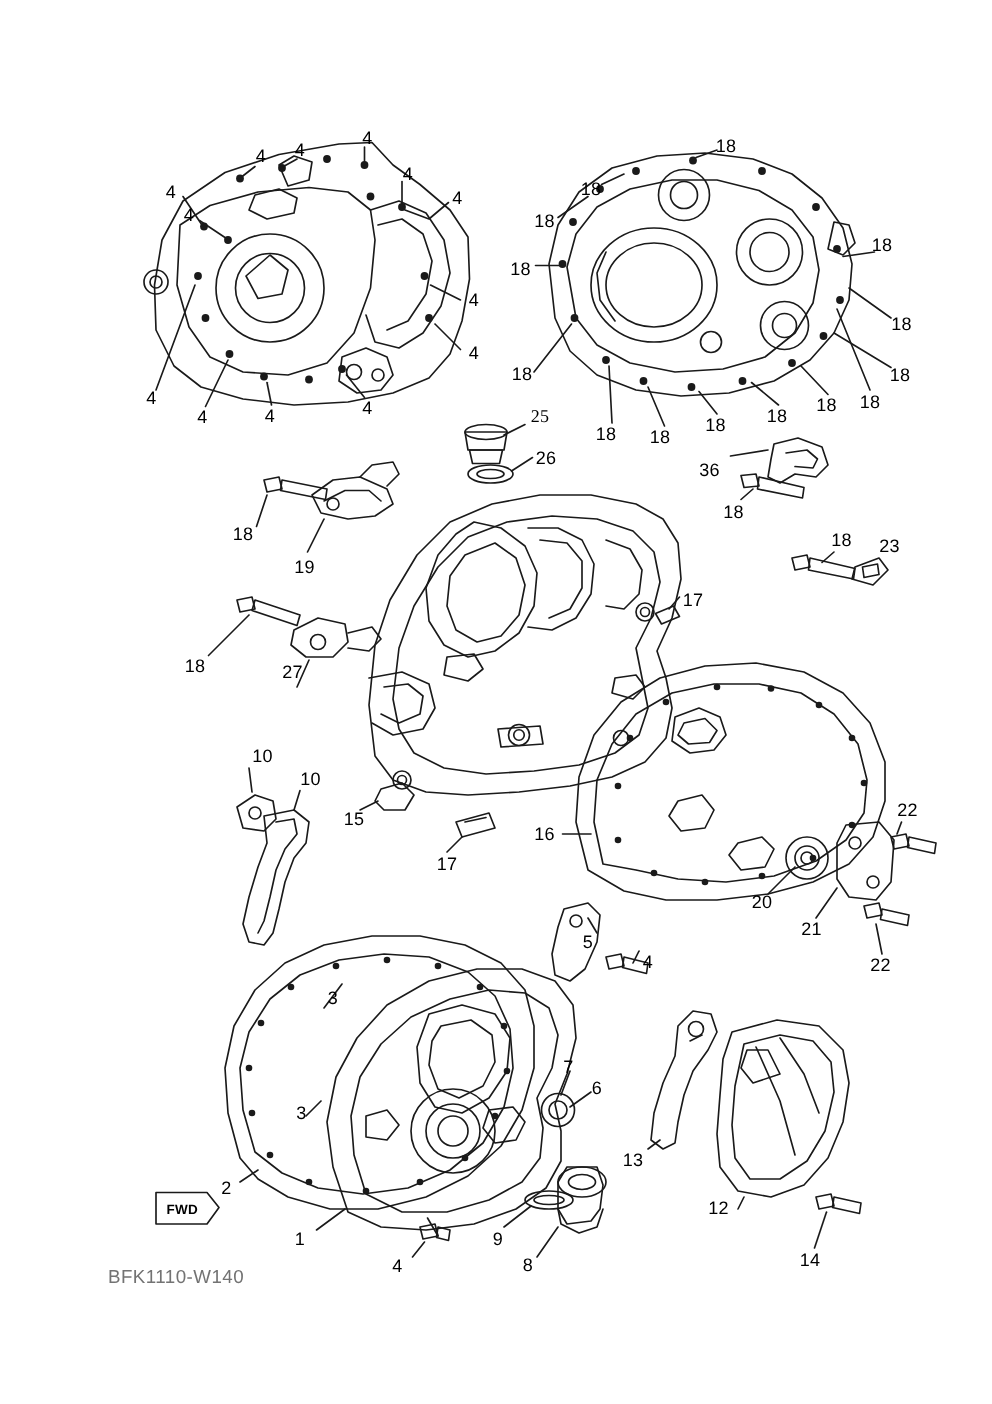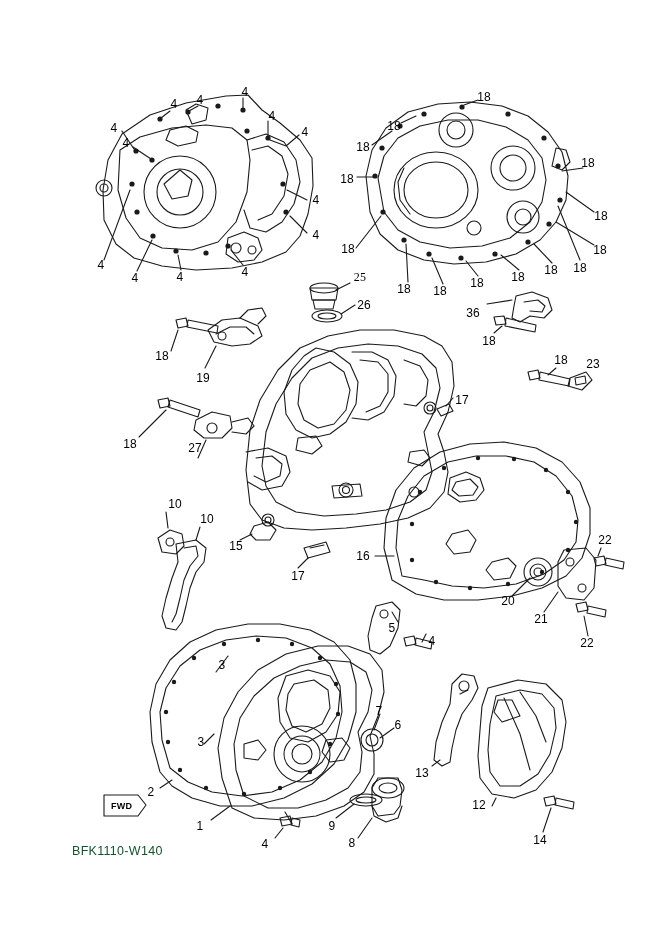--- a/index.html
+++ b/index.html
@@ -30,21 +30,21 @@
     line-height: 12px;
     white-space: nowrap;
     transform: translate(-50%, -50%);
     letter-spacing: 0.2px;
   }
   #part-code {
     position: absolute;
     left: 72px;
     top: 844px;
     font-size: 12.5px;
-    color: #14532d;
+    color: #737373;
     letter-spacing: 0.3px;
   }
   #fwd-label {
     position: absolute;
     left: 111px;
     top: 801px;
     font-size: 9px;
     color: #000000;
     font-weight: bold;
     letter-spacing: 0.2px;

